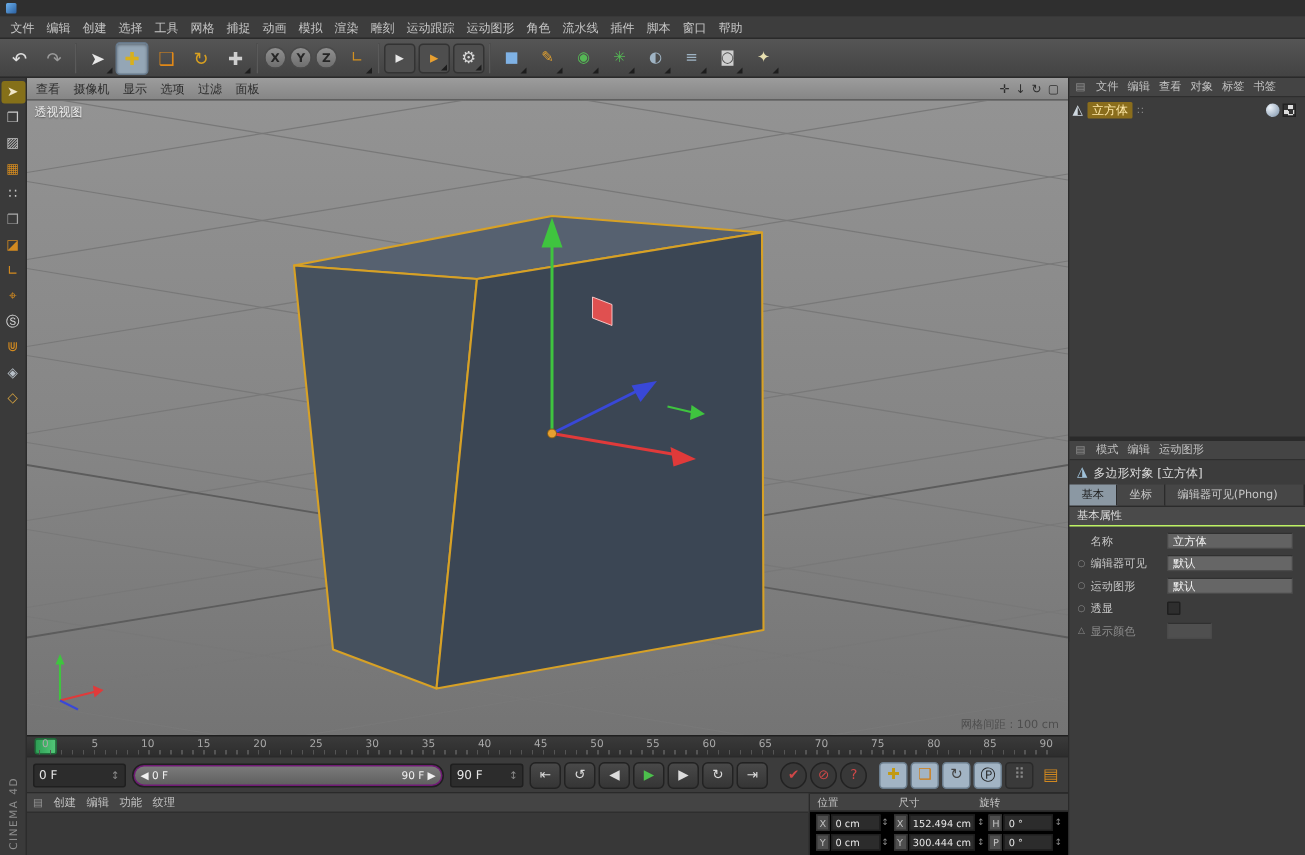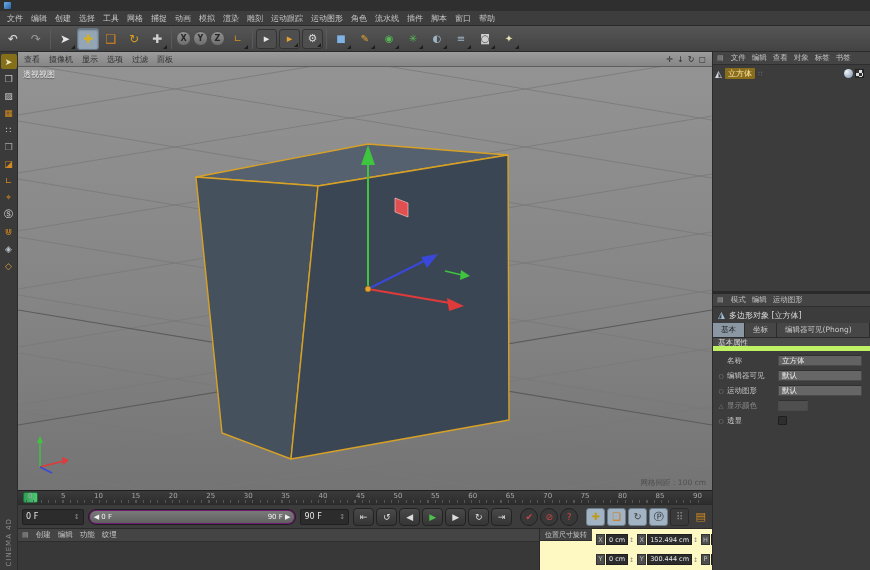--- a/index.html
+++ b/index.html
@@ -52,21 +52,21 @@
   .rec{width:18px;height:18px;border-radius:50%;background:#383838;border:1px solid #222;display:flex;align-items:center;justify-content:center;font-size:9px;color:#d04848;cursor:pointer}
   .tog{width:19px;height:18px;border-radius:3px;display:flex;align-items:center;justify-content:center;font-size:10px;cursor:pointer;background:#3a3a3a;border:1px solid #2a2a2a}
   .tog.active{background:#a2b4c4;border:1px solid #6c7e8e}
   .film{width:16px;height:18px;display:flex;align-items:center;justify-content:center;font-size:11px;cursor:pointer}
   
   .bottomrow{height:42px;display:flex;border-top:1px solid #2a2a2a}
   .mat{flex:1;display:flex;flex-direction:column;background:#383838;border-right:1px solid #2a2a2a}
   .pmenu{height:13px;display:flex;gap:7px;align-items:center;padding:0 4px;background:#444;border-bottom:1px solid #2e2e2e;font-size:7.5px;color:#c0c0c0}
   .pmenu .mi{cursor:pointer;white-space:nowrap}
   .pmenu .picon{font-size:7px;color:#9a9a9a}
-  .cm{width:172px;background:#fef9c3;display:flex;flex-direction:row}
+  .cm{width:172px;background:#000000;display:flex;flex-direction:column}
   .cm-head{display:flex;height:12px;align-items:center;font-size:7px;color:#c8c8c8;padding:0 5px;background:#424242;border-bottom:1px solid #2e2e2e}
   .cm-head span{width:33.3%;display:flex;gap:2px;align-items:center;white-space:nowrap}
   .cm-grid{display:grid;grid-template-columns:repeat(3,1fr);gap:2px 3px;padding:2px 4px}
   .cell{display:flex;align-items:center;gap:1px}
   .cell .k{width:9px;height:11px;background:#4e4e4e;border:1px solid #333;color:#c0c0c0;font-size:6.5px;display:flex;align-items:center;justify-content:center}
   .cell .v{flex:1;height:11px;background:#2c2c2c;border:1px solid #1e1e1e;color:#e8e8e8;font-size:6.5px;display:flex;align-items:center;padding:0 2px;white-space:nowrap;overflow:hidden}
   .cell .ud{color:#8a8a8a;font-size:6px}
   
   .right{width:158px;display:flex;flex-direction:column;background:#3c3c3c;border-left:1px solid #2a2a2a}
   .om-body{height:226px;background:#3c3c3c;padding:1px 2px}
@@ -77,21 +77,21 @@
   .om-tags{margin-left:auto;display:flex;gap:2px;align-items:center;padding-right:4px}
   .tag-phong{width:9px;height:9px;border-radius:50%;background:radial-gradient(circle at 30% 30%,#eef4fa,#7a90a8)}
   .tag-uvw{width:9px;height:9px;background:repeating-conic-gradient(#ddd 0 25%,#333 0 50%);background-size:6px 6px;border:1px solid #222}
   .splitter{height:3px;background:#2a2a2a}
   .am-title{height:16px;display:flex;align-items:center;gap:4px;padding:0 5px;font-size:8px;color:#dcdcdc;background:#3c3c3c;white-space:nowrap}
   .am-obj-icon{font-size:9px;color:#9fc0d8}
   .am-tabs{display:flex;height:15px;background:#383838;border-bottom:1px solid #2b2b2b}
   .am-tab{padding:0 8px;display:flex;align-items:center;font-size:7.5px;color:#c8c8c8;background:#464646;border-right:1px solid #2b2b2b;white-space:nowrap;overflow:hidden;cursor:pointer}
   .am-tab:last-child{flex:1;min-width:0}
   .am-tab.selected{background:#8b98a3;color:#1c1c1c}
-  .am-section{height:13px;display:flex;padding:0 5px;background:#4a4a4a;border-bottom:5px solid #bef264;font-size:7.5px;color:#dcdcdc}
+  .am-section{height:13px;display:flex;align-items:center;padding:0 5px;background:#4a4a4a;border-bottom:1px solid #bef264;font-size:7.5px;color:#dcdcdc}
   .am-rows{padding-top:2px}
   .am-row{height:15px;display:flex;align-items:center;gap:3px;padding-left:5px;font-size:7.5px;color:#c4c4c4}
   .am-dot{width:6px;text-align:center;color:#8a8a8a;font-size:6px}
   .am-label{width:48px;white-space:nowrap;overflow:hidden}
   .am-field{flex:1;margin-right:8px;height:11px;background:#626262;border:1px solid #4a4a4a;border-top-color:#303030;border-radius:1px;font-size:7.5px;color:#f2f2f2;display:flex;align-items:center;padding:0 3px;white-space:nowrap;overflow:hidden;cursor:text}
   .am-row[data-type="link"] .am-field{background:#555}
   .am-row[data-type="select"] .am-field{background:#666;cursor:pointer}
   .am-row[data-type="color"] .am-label{color:#8a8a8a}
   .am-row[data-type="color"] .am-field{flex:none;width:30px;background:#4f4f4f;cursor:pointer}
   .am-row[data-type="check"] .am-field{flex:none;width:9px;height:9px;background:#2e2e2e;border:1px solid #1f1f1f;cursor:pointer}
@@ -453,28 +453,28 @@
             <span class="am-field">默认</span>
           </div>
 
           <div class="am-row" data-type="select">
             <span class="am-dot">○</span>
             <span class="am-label">运动图形</span>
             <span class="am-field">默认</span>
           </div>
 
 
+          <div class="am-row" data-type="check">
+            <span class="am-dot">○</span>
+            <span class="am-label">透显</span>
+            <span class="am-field"></span>
+          </div>
+
           <div class="am-row" data-type="color">
             <span class="am-dot">△</span>
             <span class="am-label">显示颜色</span>
-            <span class="am-field"></span>
-          </div>
-
-          <div class="am-row" data-type="check">
-            <span class="am-dot">○</span>
-            <span class="am-label">透显</span>
             <span class="am-field"></span>
           </div>
         </div>
       <div class="am-fill"></div>
     </div>
   </div>
 </div>
 
 </body></html>

